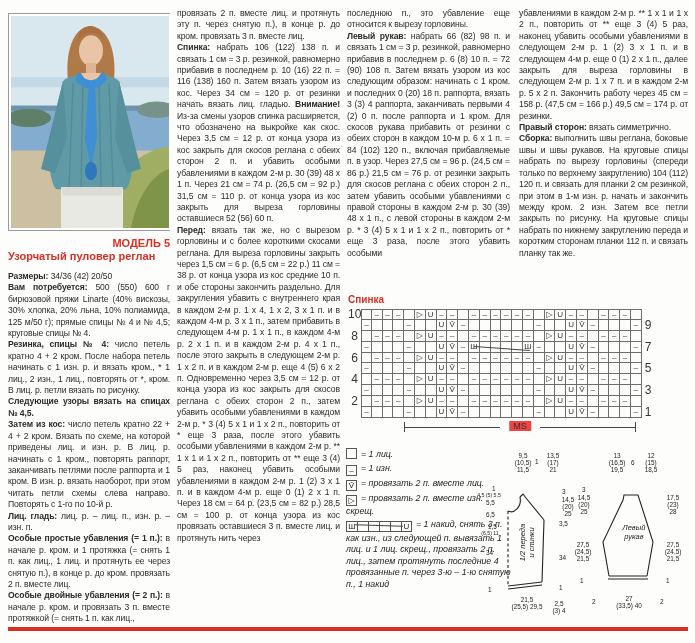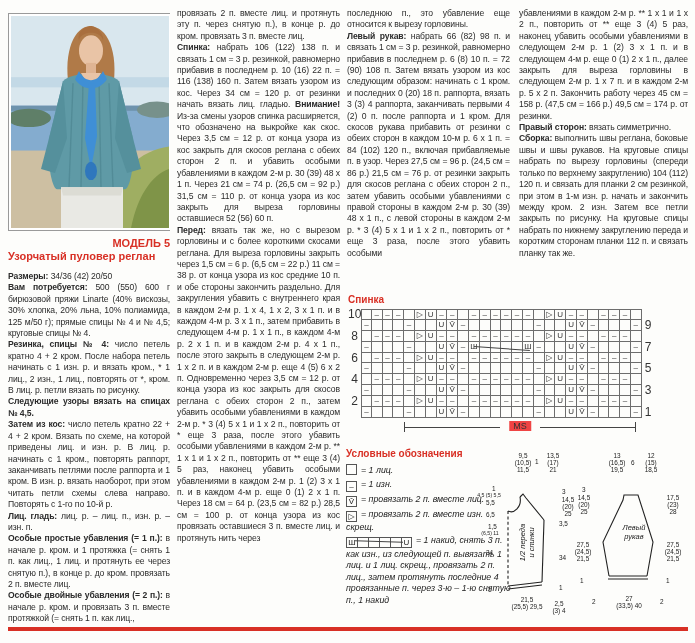--- a/index.html
+++ b/index.html
@@ -419,21 +419,20 @@
         <span class="tick" style="left:0;"></span>
         <span class="seg" style="left:0;width:96px;"></span>
         <span class="seg" style="right:0;width:96px;"></span>
         <span class="tick" style="right:0;"></span>
         <span class="lab">MS</span>
       </div>
     </div>
   </div>
 
   <div class="legend">
-    <h3 class="red">Условные обозначения</h3>
     <div id="legendItems">
         <div class="litem"><span class="lbox"></span><span class="ltext">= 1 лиц.</span></div>
         <div class="litem"><span class="lbox">–</span><span class="ltext">= 1 изн.</span></div>
         <div class="litem"><span class="lbox">V̌</span><span class="ltext">= провязать 2 п. вместе лиц.</span></div>
         <div class="litem"><span class="lbox">▷</span><span class="ltext">= провязать 2 п. вместе изн. скрещ.</span></div>
         <div class="litem"><span class="lsym"><span class="lbox">Ш</span><span class="lbox"></span><span class="lbox"></span><span class="lbox"></span><span class="lbox"></span><span class="lbox">U</span></span><span class="ltext">= 1 накид, снять 3 п. как изн., из следующей п. вывязать 1 лиц. и 1 лиц. скрещ., провязать 2 п. лиц., затем протянуть последние 4 провязанные п. через 3-ю – 1-ю снятую п., 1 накид</span></div>
       </div>
   </div>
 
   <div class="schem">

